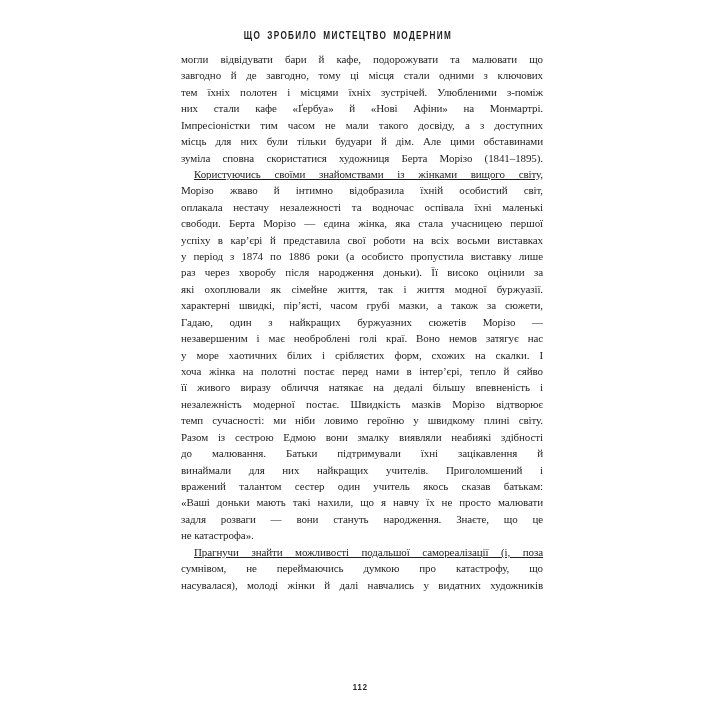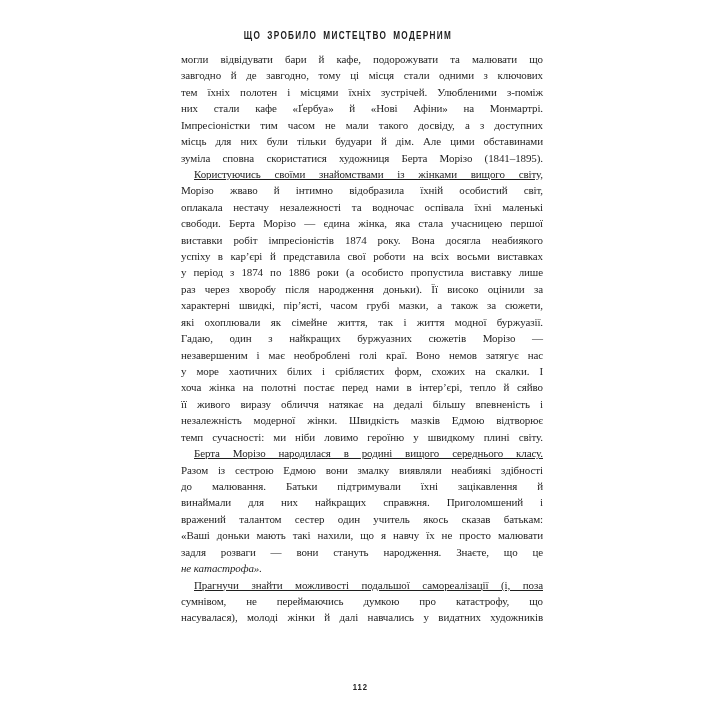--- a/index.html
+++ b/index.html
@@ -35,21 +35,21 @@
   .para { margin: 0; padding: 0; }
   .line {
     font-size: 11px;
     line-height: 16.42px;
     letter-spacing: -0.1px;
     text-align: justify;
     text-align-last: justify;
     white-space: normal;
   }
   .line.indent { padding-left: 13px; text-decoration: underline; }
-  .line.left-last { text-align-last: left; font-style: italic; }
+  .line.left-last { text-align-last: left; }
   .page-number {
     position: absolute;
     top: 676px; left: 0; width: 720px;
     text-align: center;
     text-decoration: underline;
   }
   .page-number .pn-inner {
     display: inline-block;
     font-family: "Liberation Sans", "DejaVu Sans", sans-serif;
     font-weight: 700;
@@ -75,39 +75,37 @@
       <div class="line">них стали кафе «Ґербуа» й «Нові Афіни» на Монмартрі.</div>
       <div class="line">Імпресіоністки тим часом не мали такого досвіду, а з доступних</div>
       <div class="line">місць для них були тільки будуари й дім. Але цими обставинами</div>
       <div class="line">зуміла сповна скористатися художниця Берта Морізо (1841–1895).</div>
     </div>
     <div class="para">
       <div class="line indent">Користуючись своїми знайомствами із жінками вищого світу,</div>
       <div class="line">Морізо жваво й інтимно відобразила їхній особистий світ,</div>
       <div class="line">оплакала нестачу незалежності та водночас оспівала їхні маленькі</div>
       <div class="line">свободи. Берта Морізо — єдина жінка, яка стала учасницею першої</div>
-      <div class="line">виставки робіт імпресіоністів 1874 року. Вона досягла неабиякого</div>
       <div class="line">успіху в кар’єрі й представила свої роботи на всіх восьми виставках</div>
       <div class="line">у період з 1874 по 1886 роки (а особисто пропустила виставку лише</div>
       <div class="line">раз через хворобу після народження доньки). Її високо оцінили за</div>
+      <div class="line">які охоплювали як сімейне життя, так і життя модної буржуазії.</div>
       <div class="line">характерні швидкі, пір’ясті, часом грубі мазки, а також за сюжети,</div>
-      <div class="line">які охоплювали як сімейне життя, так і життя модної буржуазії.</div>
       <div class="line">Гадаю, один з найкращих буржуазних сюжетів Морізо —</div>
       <div class="line">незавершеним і має необроблені голі краї. Воно немов затягує нас</div>
       <div class="line">у море хаотичних білих і сріблястих форм, схожих на скалки. І</div>
       <div class="line">хоча жінка на полотні постає перед нами в інтер’єрі, тепло й сяйво</div>
       <div class="line">її живого виразу обличчя натякає на дедалі більшу впевненість і</div>
-      <div class="line">незалежність модерної жінки. Швидкість мазків Едмою відтворює</div>
+      <div class="line">незалежність модерної постає. Швидкість мазків Морізо відтворює</div>
       <div class="line">темп сучасності: ми ніби ловимо героїню у швидкому плині світу.</div>
     </div>
     <div class="para">
-      <div class="line indent">Берта Морізо народилася в родині вищого середнього класу.</div>
       <div class="line">Разом із сестрою Едмою вони змалку виявляли неабиякі здібності</div>
       <div class="line">до малювання. Батьки підтримували їхні зацікавлення й</div>
-      <div class="line">винаймали для них найкращих справжня. Приголомшений і</div>
+      <div class="line">винаймали для них найкращих учителів. Приголомшений і</div>
       <div class="line">вражений талантом сестер один учитель якось сказав батькам:</div>
       <div class="line">«Ваші доньки мають такі нахили, що я навчу їх не просто малювати</div>
       <div class="line">задля розваги — вони стануть народження. Знаєте, що це</div>
       <div class="line left-last">не катастрофа».</div>
     </div>
     <div class="para">
       <div class="line indent">Прагнучи знайти можливості подальшої самореалізації (і, поза</div>
       <div class="line">сумнівом, не переймаючись думкою про катастрофу, що</div>
       <div class="line">насувалася), молоді жінки й далі навчались у видатних художників</div>
     </div>

